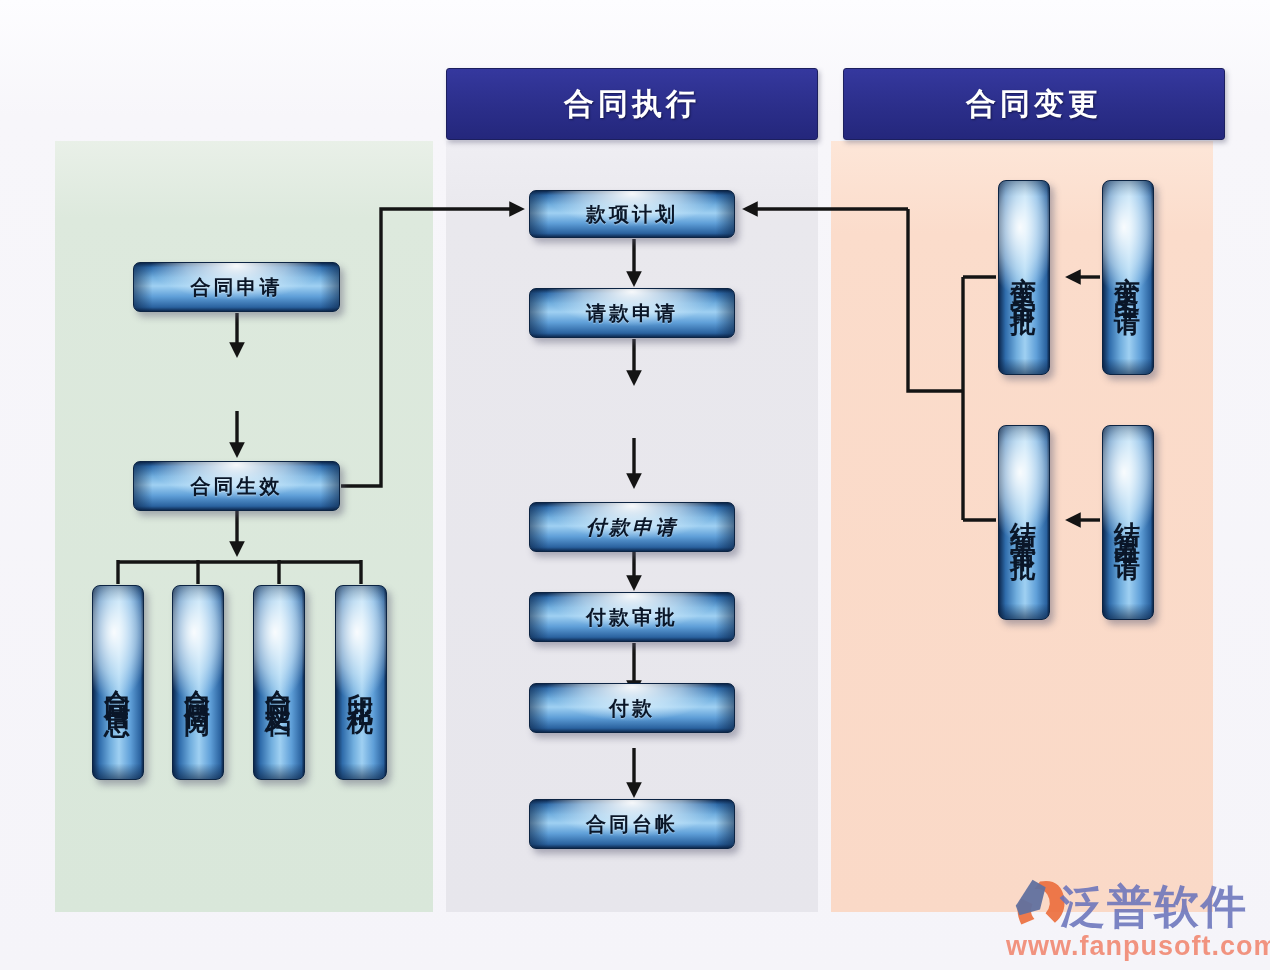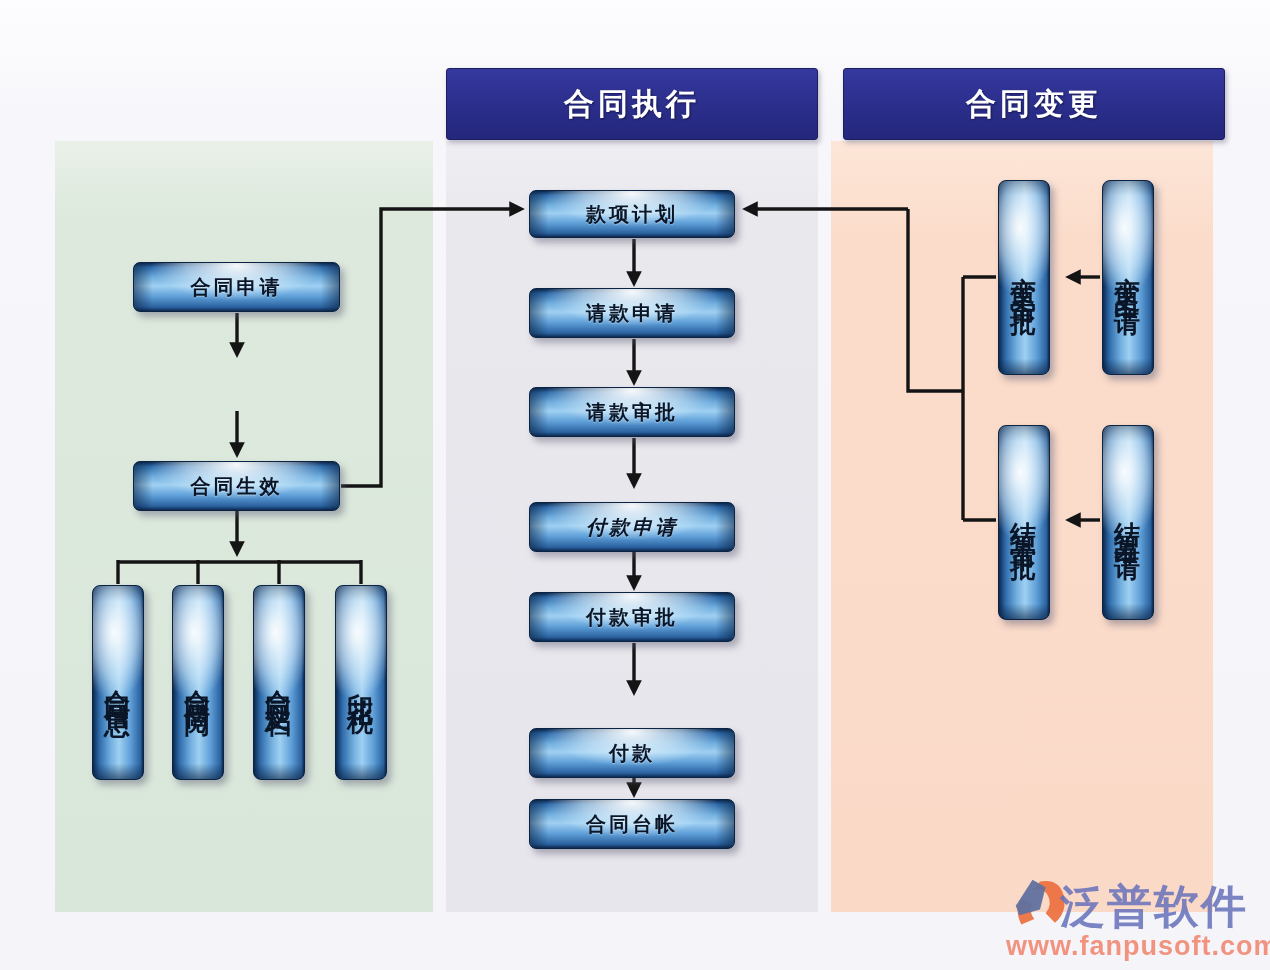--- a/index.html
+++ b/index.html
@@ -130,24 +130,23 @@
     </div>
   <div class="vbox" style="left:253px;top:585px;">
       <span>合同文档</span>
     </div>
   <div class="vbox" style="left:335px;top:585px;">
       <span>印花税</span>
     </div>
 
   <div class="hbox" style="left:529px;top:190px;height:48px;">款项计划</div>
   <div class="hbox" style="left:529px;top:288px;">请款申请</div>
-  <div class="hbox" style="left:529px;top:387px;">请款审批</div>
   <div class="hbox" style="left:529px;top:502px;font-style:italic;">付款申请</div>
   <div class="hbox" style="left:529px;top:592px;">付款审批</div>
-  <div class="hbox" style="left:529px;top:728px;">付款</div>
+  <div class="hbox" style="left:529px;top:683px;">付款</div>
   <div class="hbox" style="left:529px;top:799px;">合同台帐</div>
 
   <div class="vbox wide-space" style="left:998px;top:180px;">
       <span>变更审批</span>
     </div>
   <div class="vbox wide-space" style="left:1102px;top:180px;">
       <span>变更申请</span>
     </div>
   <div class="vbox wide-space" style="left:998px;top:425px;">
       <span>结算审批</span>

